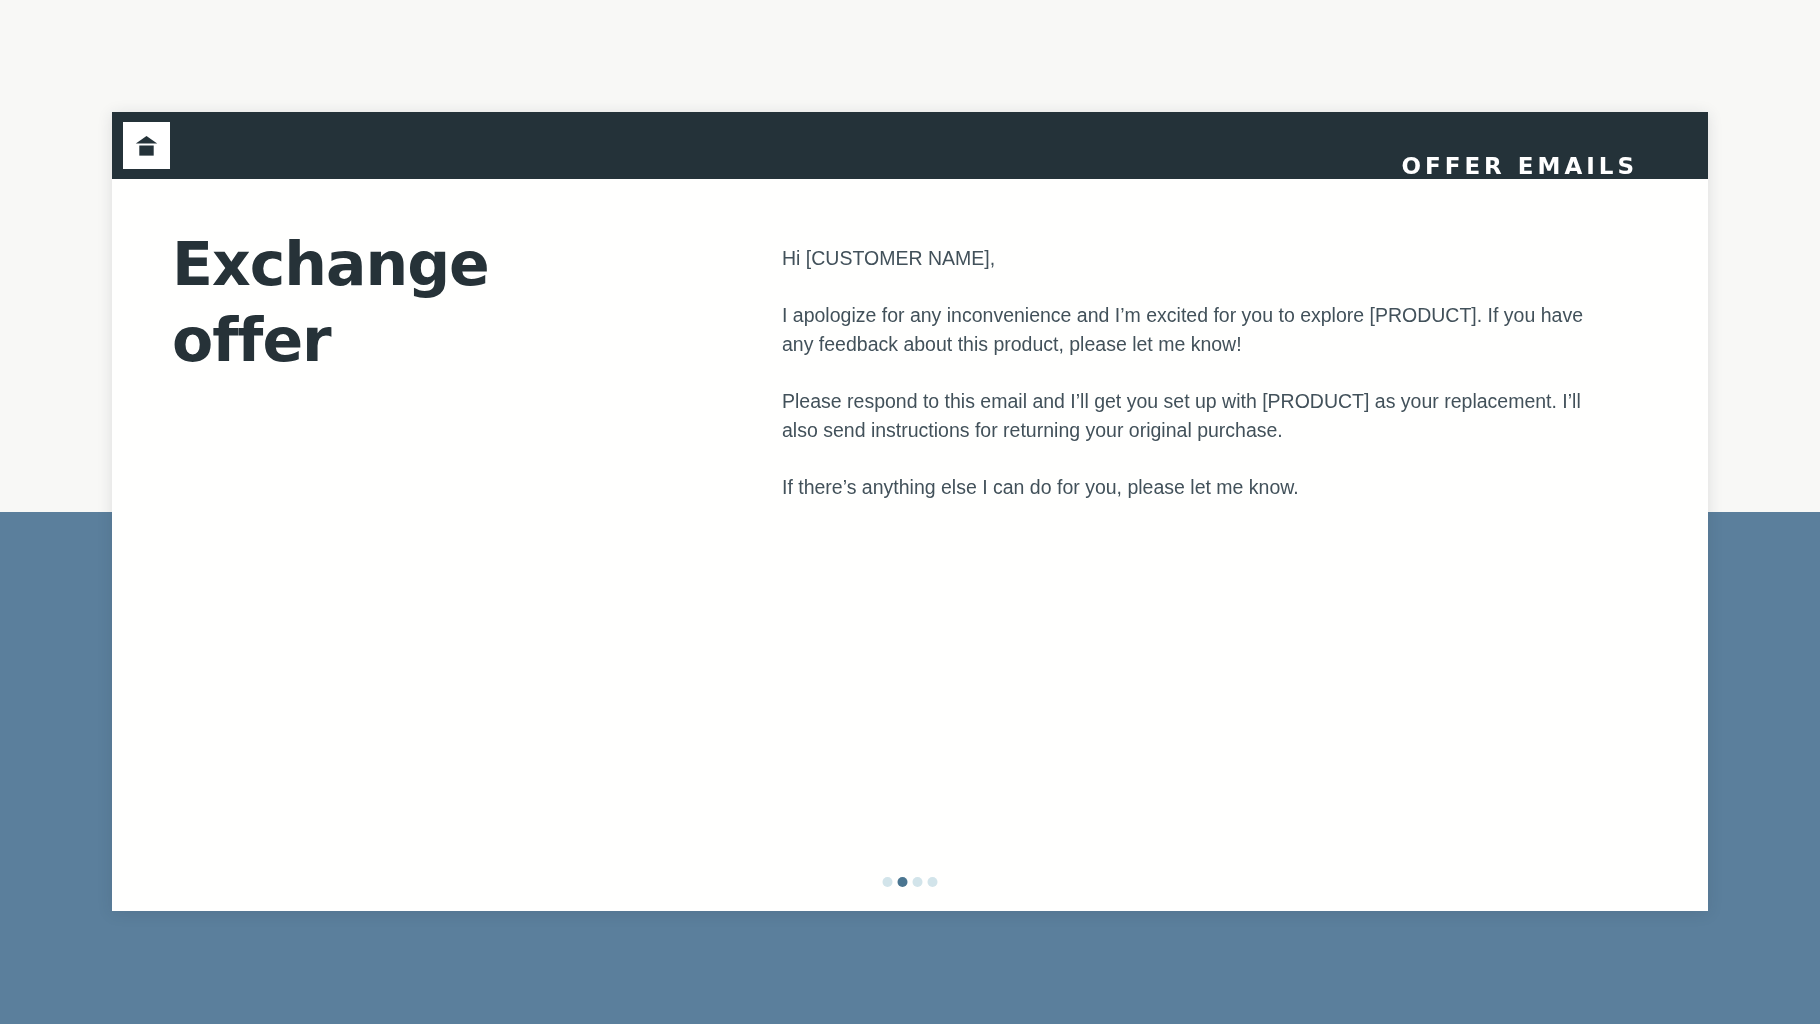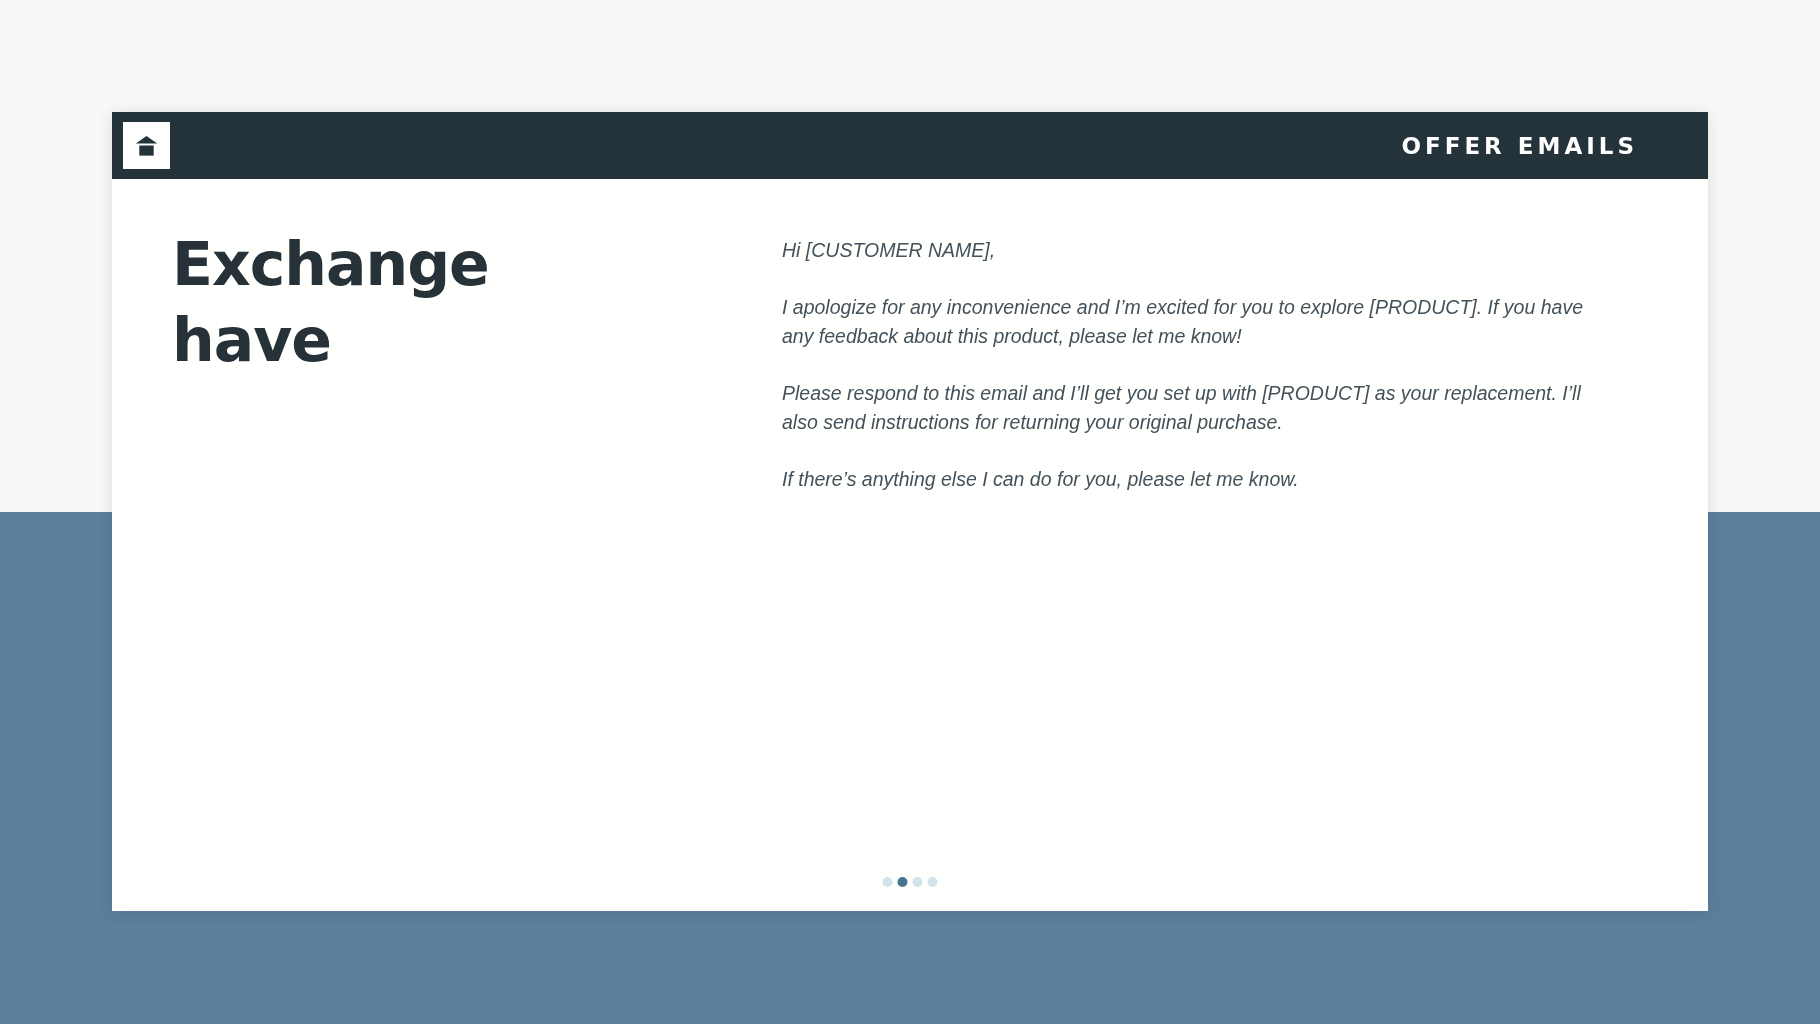--- a/index.html
+++ b/index.html
@@ -17,21 +17,21 @@
     background: var(--background-bottom, #5b7f9c);
   }
   .card {
     position: absolute; left: 112px; top: 112px; width: 1596px; height: 799px;
     background: var(--card-bg, #fffffe);
     box-shadow: 0 2px 14px rgba(35,50,60,0.13);
   }
   .card-header {
     position: absolute; left: 0; top: 0; width: 100%; height: 67px;
     background: var(--header-bg, #243239);
-    display: flex; align-items: center; justify-content: flex-end;
+    display: flex; align-items: flex-end; justify-content: flex-end;
     padding-right: 70px;
     padding-left: 17px;
   }
   .header-title {
     color: var(--header-text, #ffffff);
     font-size: 23px; font-weight: bold; letter-spacing: 4px;
     font-family: "DejaVu Sans", sans-serif;
   }
   .home-button {
     position: absolute; left: 11px; top: 10px; width: 47px; height: 47px;
@@ -44,21 +44,21 @@
     font-family: "DejaVu Sans", sans-serif;
     font-weight: 800; font-size: 60px; line-height: 76px;
     letter-spacing: -1px;
     color: var(--title-color, #263238);
   }
   .email-body {
     position: absolute; left: 670px; top: 120px; width: 805px;
     font-size: 19.5px; line-height: 29px;
     color: var(--body-text, #42515a);
   }
-  .email-body p { margin: 4px 0 28px 0; font-style: italic; }
+  .email-body p { margin: 12px 0 28px 0; }
   .dots {
     position: absolute; bottom: 24px; left: 50%;
     transform: translateX(-50%);
     display: flex; gap: 5px; align-items: center;
   }
   .dot {
     width: 10px; height: 10px; border-radius: 50%;
     display: inline-block; cursor: pointer;
   }
 </style>
@@ -75,21 +75,21 @@
       <span style="display:flex;">
         <svg width="27" height="27" viewBox="0 0 24 24">
           <polygon points="12,3.5 21.5,10.3 2.5,10.3" fill="#243239"></polygon>
           <rect x="5.6" y="12" width="12.8" height="9" fill="#243239"></rect>
         </svg>
       </span>
     </button>
     <span class="header-title">OFFER EMAILS</span>
   </div>
 
-  <h1 class="slide-title">Exchange have</h1>
+  <h1 class="slide-title">Exchange offer</h1>
 
   <div class="email-body">
       <p>Hi [CUSTOMER NAME],</p>
       <p>I apologize for any inconvenience and I’m excited for you to explore [PRODUCT]. If you have any feedback about this product, please let me know!</p>
       <p>Please respond to this email and I’ll get you set up with [PRODUCT] as your replacement. I’ll also send instructions for returning your original purchase.</p>
       <p>If there’s anything else I can do for you, please let me know.</p>
     </div>
 
   <div class="dots">
       <span class="dot" style="background: rgb(210, 228, 234);"></span>

